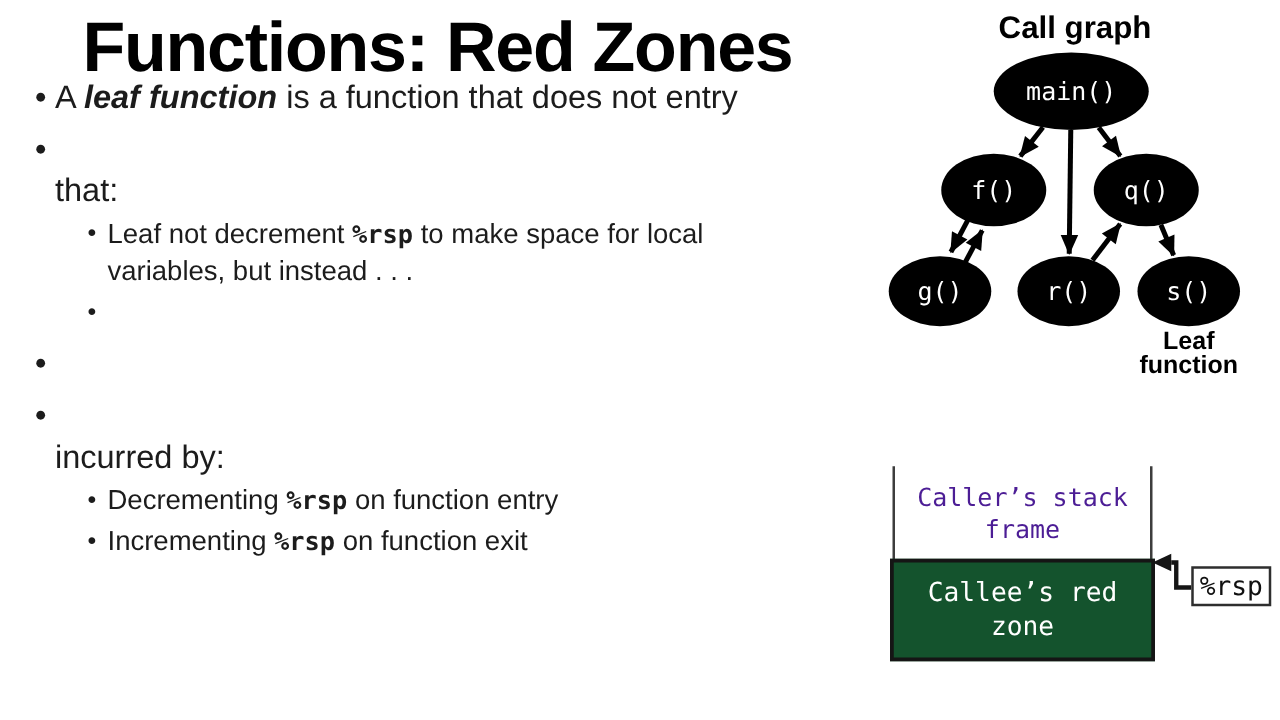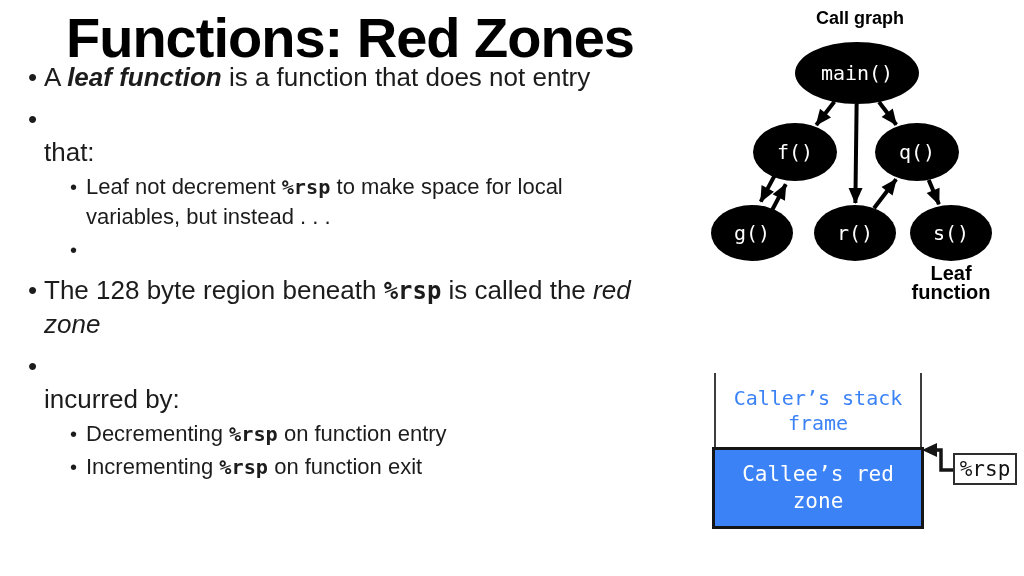--- a/index.html
+++ b/index.html
@@ -25,38 +25,38 @@
   .b.l2 .marker { margin-left:55px; width:16px; font-size:20px; }
   .seg-bi { font-weight:bold; font-style:italic; }
   .seg-i  { font-style:italic; }
   .seg-code {
     font-family:"DejaVu Sans Mono", monospace; font-weight:bold; font-size:0.92em;
   }
 
   
   .cg-title {
     position:absolute; left:760px; top:8px; width:200px; text-align:center;
-    font-size:18px; font-weight:bold; color:#000;
+    font-size:25px; font-weight:bold; color:#000;
   }
   .cg-svg { position:absolute; left:690px; top:40px; }
   .cg-svg text {
     font-family:"DejaVu Sans Mono", monospace; fill:#ffffff; font-size:20px;
   }
   .leaf-label {
     position:absolute; left:899px; top:264px; width:104px; text-align:center;
     font-weight:bold; font-size:20px; line-height:19px; color:#000;
   }
 
   
   .caller-box {
     position:absolute; left:714px; top:373px; width:208px; height:76px;
     border-left:2px solid #3d3d3d; border-right:2px solid #3d3d3d;
     background:#fff; display:flex; align-items:center; justify-content:center;
     text-align:center; font-family:"DejaVu Sans Mono", monospace;
-    font-size:20px; line-height:25px; color:#3b82f6; padding:0 16px;
+    font-size:20px; line-height:25px; color:#4c1d95; padding:0 16px;
   }
   .red-box {
     position:absolute; left:712px; top:447px; width:212px; height:82px;
     border:3px solid #151515; display:flex; align-items:center; justify-content:center;
     text-align:center; font-family:"DejaVu Sans Mono", monospace;
     font-size:21px; line-height:27px; color:#ffffff; padding:0 18px;
   }
   .rsp-box {
     position:absolute; left:953px; top:453px; width:64px; height:32px;
     border:2px solid #2e2e2e; background:#fff;
@@ -81,21 +81,20 @@
     </div>
     <div class="b l2">
       <span class="marker">•</span>
       <span class="btext"><span>Leaf not decrement </span><span class="seg-code">%rsp</span><span> to make space for local</span><br><span>variables, but instead . . .</span></span>
     </div>
     <div class="b l2">
       <span class="marker">•</span>
     </div>
     <div class="b l1">
       <span class="marker">•</span>
-      <span class="btext"><span>The 128 byte region beneath </span><span class="seg-code">%rsp</span><span> is called the </span><span class="seg-i">red</span><br><span class="seg-i">zone</span></span>
     </div>
     <div class="b l1">
       <span class="marker">•</span>
       <span class="btext"><br><span>incurred by:</span></span>
     </div>
     <div class="b l2">
       <span class="marker">•</span>
       <span class="btext"><span>Decrementing </span><span class="seg-code">%rsp</span><span> on function entry</span></span>
     </div>
     <div class="b l2">
@@ -133,21 +132,21 @@
       <text x="855" y="233" text-anchor="middle" dominant-baseline="central">r()</text>
       <ellipse cx="951" cy="233" rx="41" ry="28" fill="#000000"></ellipse>
       <text x="951" y="233" text-anchor="middle" dominant-baseline="central">s()</text>
     </g>
 </svg>
 <div class="leaf-label">Leaf function</div>
 
 <div class="caller-box">
   <span>Caller’s stack frame</span>
 </div>
-<div class="red-box" id="red-box" style="background: #3b82f6;">
+<div class="red-box" id="red-box" style="background: #14532d;">
   <span>Callee’s red zone</span>
 </div>
 <svg class="rsp-arrow" width="42" height="38">
   <polyline points="37,30 23,30 23,10 19,10" fill="none" stroke="#151515" stroke-width="3.5"></polyline>
   <polygon points="19,3 19,17 4,10" fill="#151515"></polygon>
 </svg>
 <div class="rsp-box">
   <span>%rsp</span>
 </div>
 

